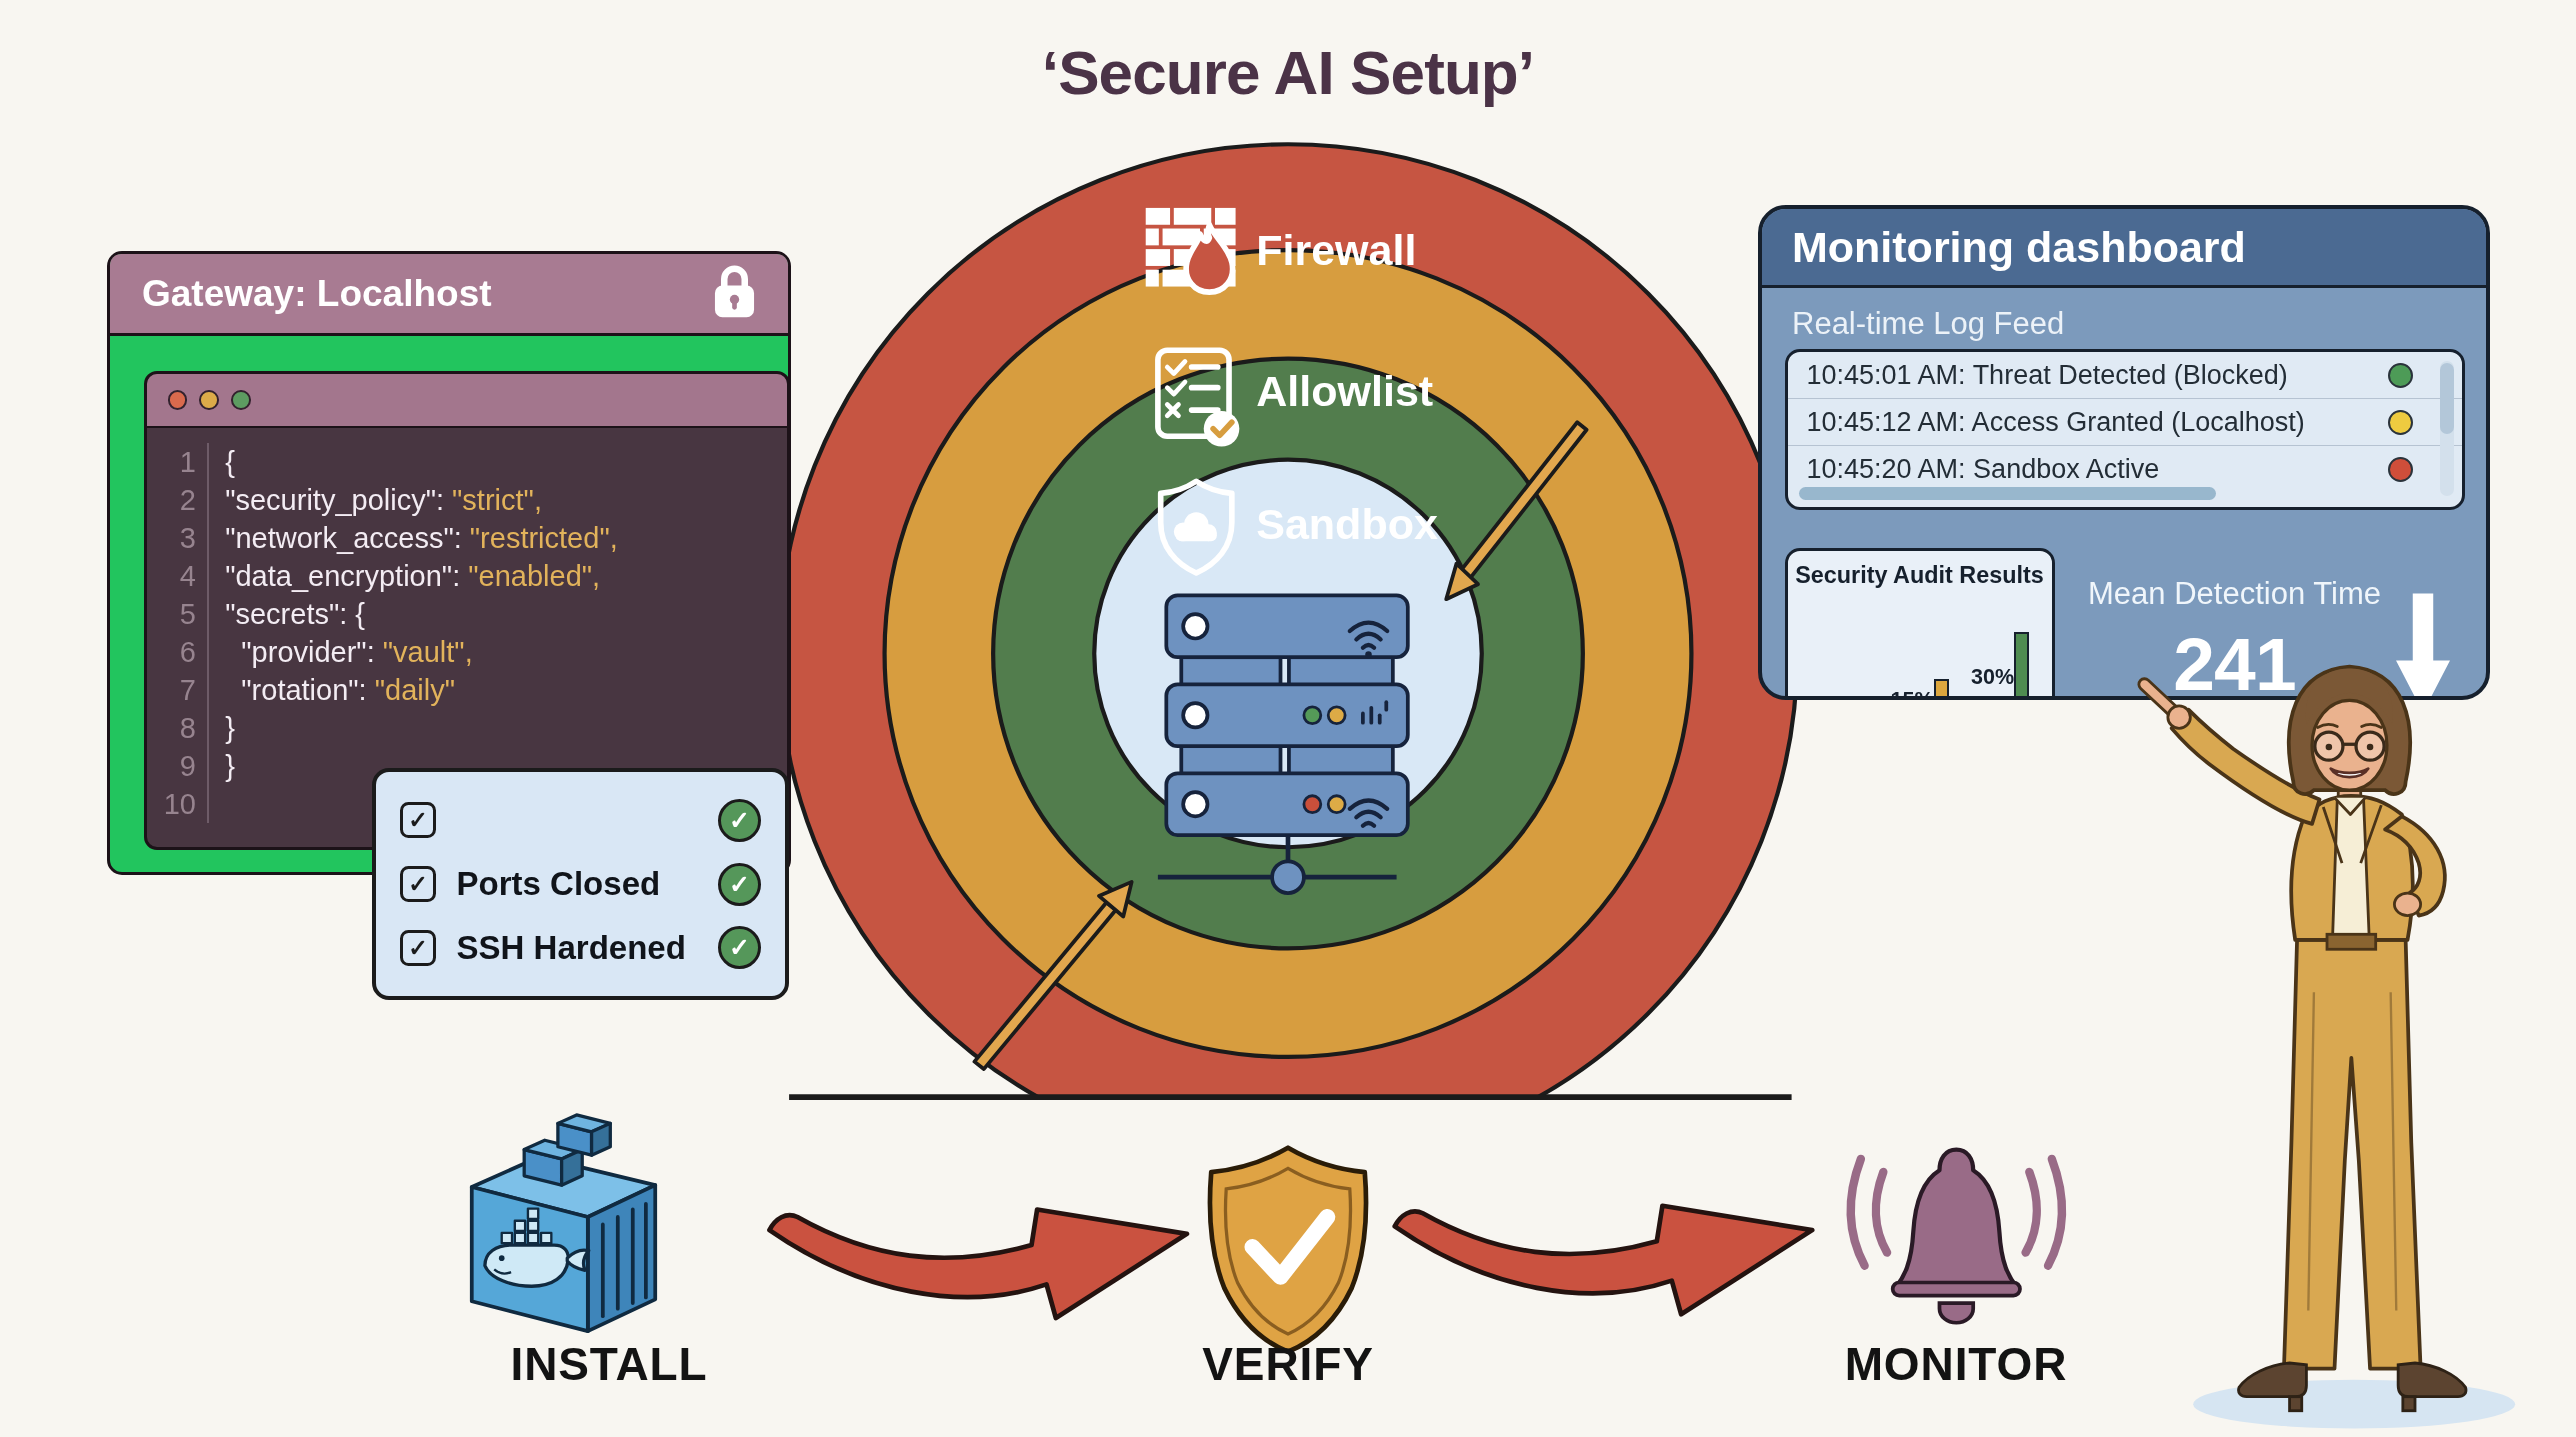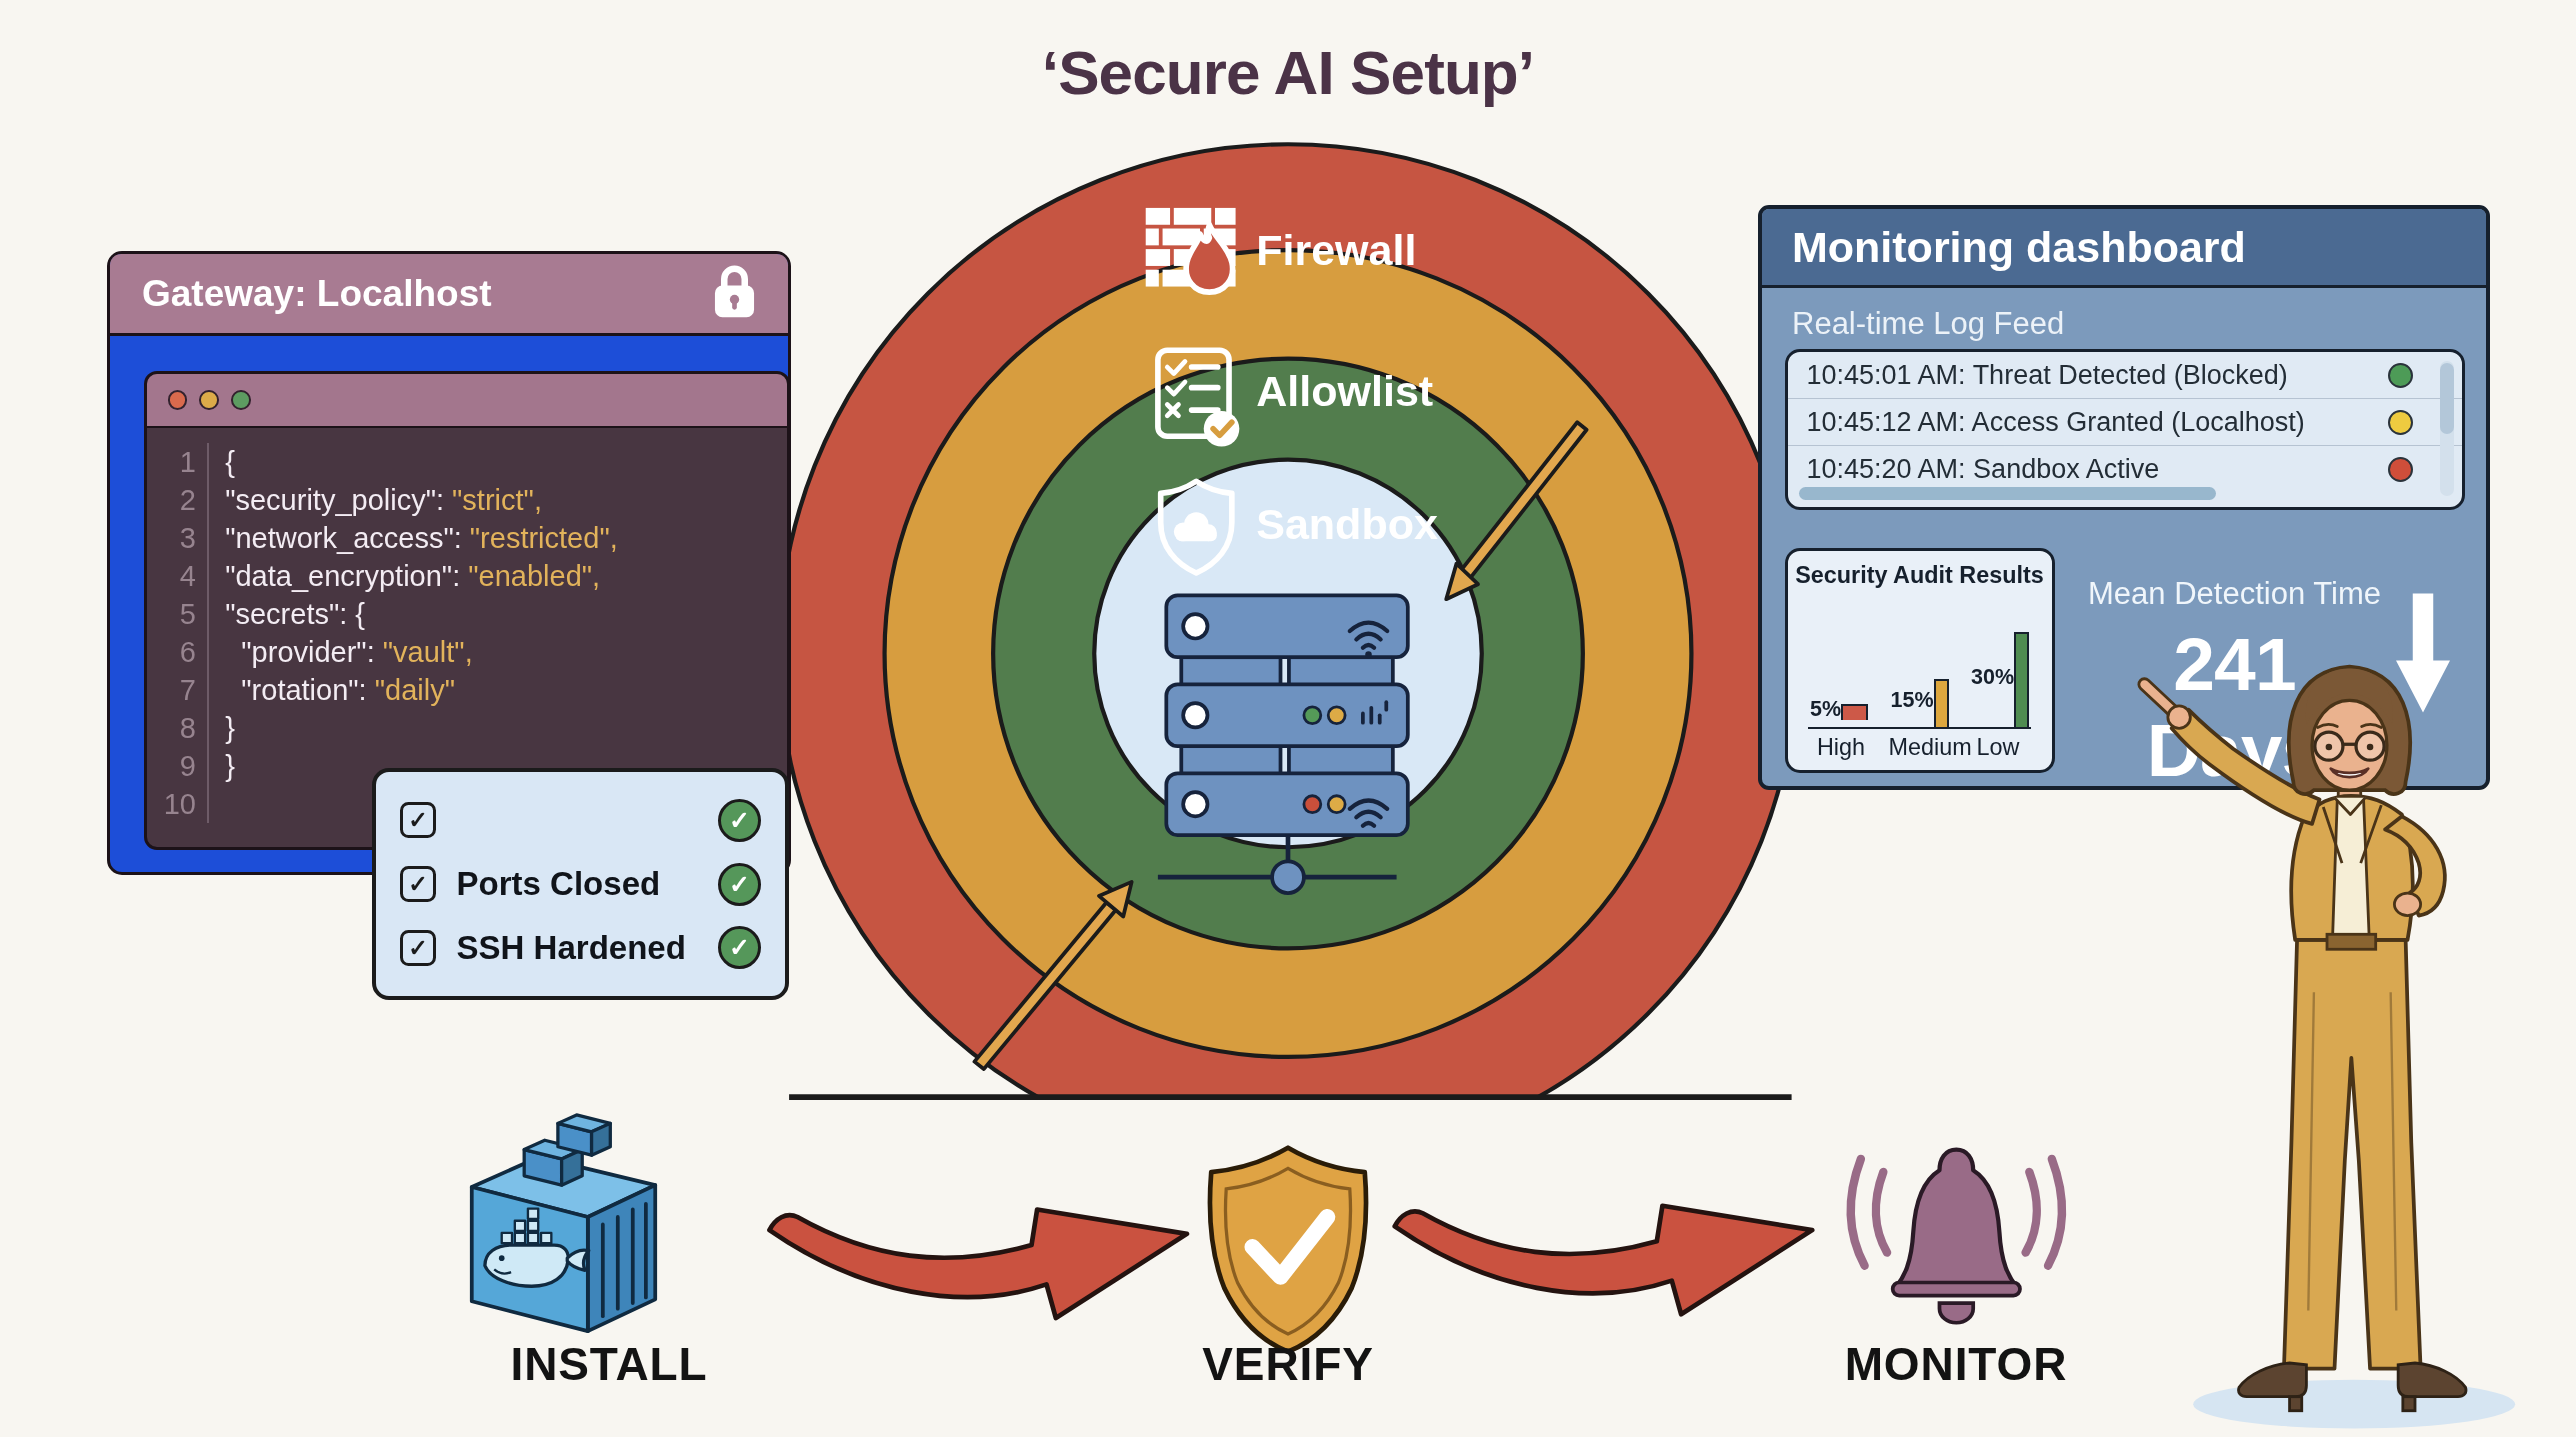--- a/index.html
+++ b/index.html
@@ -10,21 +10,21 @@
 
   
   #main-title{left:0;right:0;top:37px;text-align:center;font-size:62px;font-weight:bold;
               color:#4b3347;letter-spacing:-0.9px;}
 
   
   #diagram-svg{left:0;top:0;width:2576px;height:1438px;}
   #figure-svg{left:0;top:0;width:2576px;height:1438px;pointer-events:none;}
 
   
-  #gateway-window{left:107px;top:251px;width:684px;height:624px;background:#1d4ed8;
+  #gateway-window{left:107px;top:251px;width:684px;height:624px;background:#22c55e;
                   border:3.7px solid #1c1218;border-radius:15px;box-sizing:border-box;}
   #gateway-titlebar{position:absolute;left:0;top:0;right:0;height:82px;background:#a87b92;
                     border-bottom:3.7px solid #1c1218;border-radius:11.2px 11.2px 0 0;
                     display:flex;align-items:center;padding:0 32px;box-sizing:border-box;}
   #gateway-title{color:#ffffff;font-size:37px;font-weight:bold;}
   #gateway-lock{margin-left:auto;}
   #code-window{position:absolute;left:34px;top:117px;right:-1.9px;height:479px;background:#483641;
                border:3.7px solid #1c1218;border-radius:13px;box-sizing:border-box;overflow:hidden;}
   #code-titlebar{height:52px;background:#a3768d;border-bottom:2.8px solid #1c1218;
                  display:flex;align-items:center;gap:12px;padding-left:20.6px;}
@@ -45,22 +45,22 @@
   .check-row{display:flex;align-items:center;}
   .check-box{width:36px;height:36px;border:3.7px solid #1b1b1b;border-radius:8.4px;box-sizing:border-box;
              display:flex;align-items:center;justify-content:center;font-size:23.4px;font-weight:bold;
              color:#1b1b1b;background:transparent;}
   .check-label{margin-left:20.6px;font-size:33px;font-weight:600;color:#10141a;}
   .check-pass{margin-left:auto;width:43px;height:43px;border-radius:50%;background:#55975a;
               border:3.7px solid #1b1b1b;box-sizing:border-box;display:flex;align-items:center;
               justify-content:center;color:#ffffff;font-size:25px;font-weight:bold;}
 
   
-  #dashboard{left:1758px;top:205px;width:732px;height:585px;background:#7c9abc;
-             border:4.7px solid #16202d;border-radius:11px;box-sizing:border-box;overflow:hidden;}
+  #dashboard{left:1758px;top:205px;width:732px;height:495px;background:#7c9abc;
+             border:4.7px solid #16202d;border-radius:28px;box-sizing:border-box;overflow:hidden;}
   #dash-header{position:absolute;left:0;right:0;top:0;height:79px;background:#4b6a92;
                border-bottom:3.7px solid #16202d;display:flex;align-items:center;padding-left:30px;
                box-sizing:border-box;}
   #dash-title{color:#ffffff;font-size:43px;font-weight:bold;}
   #feed-title{position:absolute;left:30px;top:97px;color:#ecf2f8;font-size:31px;}
   #log-panel{position:absolute;left:22.5px;top:140px;width:680px;height:161px;background:#e0eaf4;
              border:3.7px solid #16202d;border-radius:15px;box-sizing:border-box;}
   .log-row{height:46px;display:flex;align-items:center;padding-left:19px;font-size:27px;
            color:#232d36;}
   .log-row.sep{border-bottom:1.9px solid #b6c3d2;}

